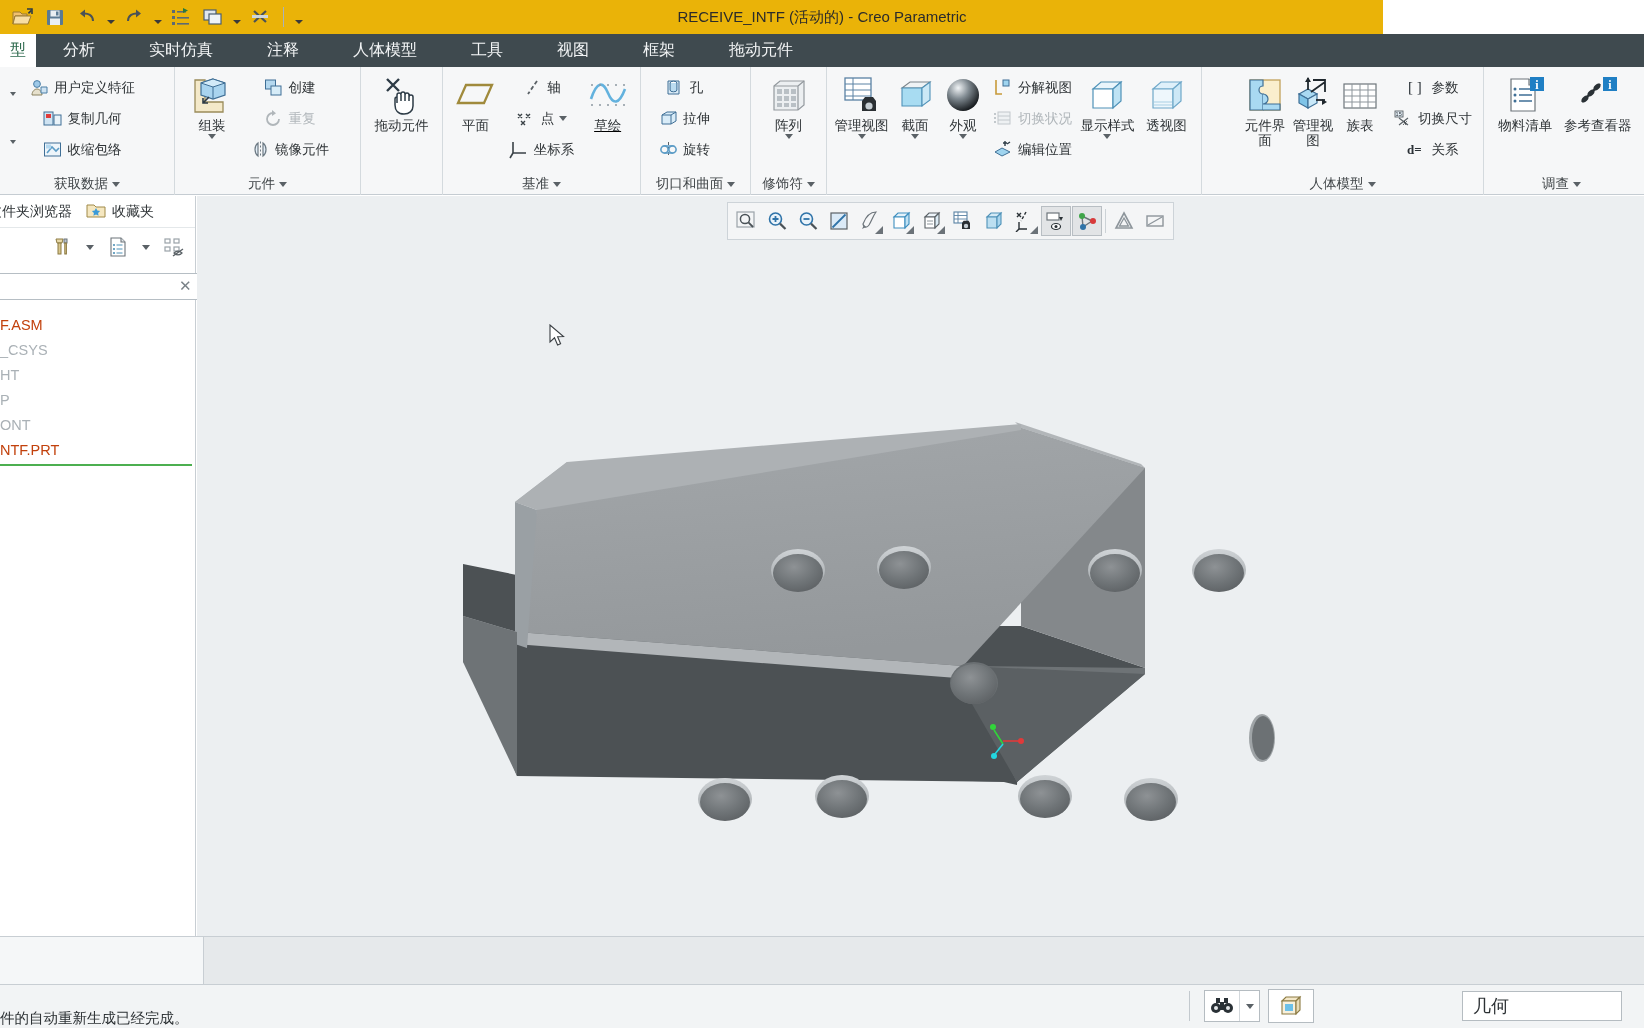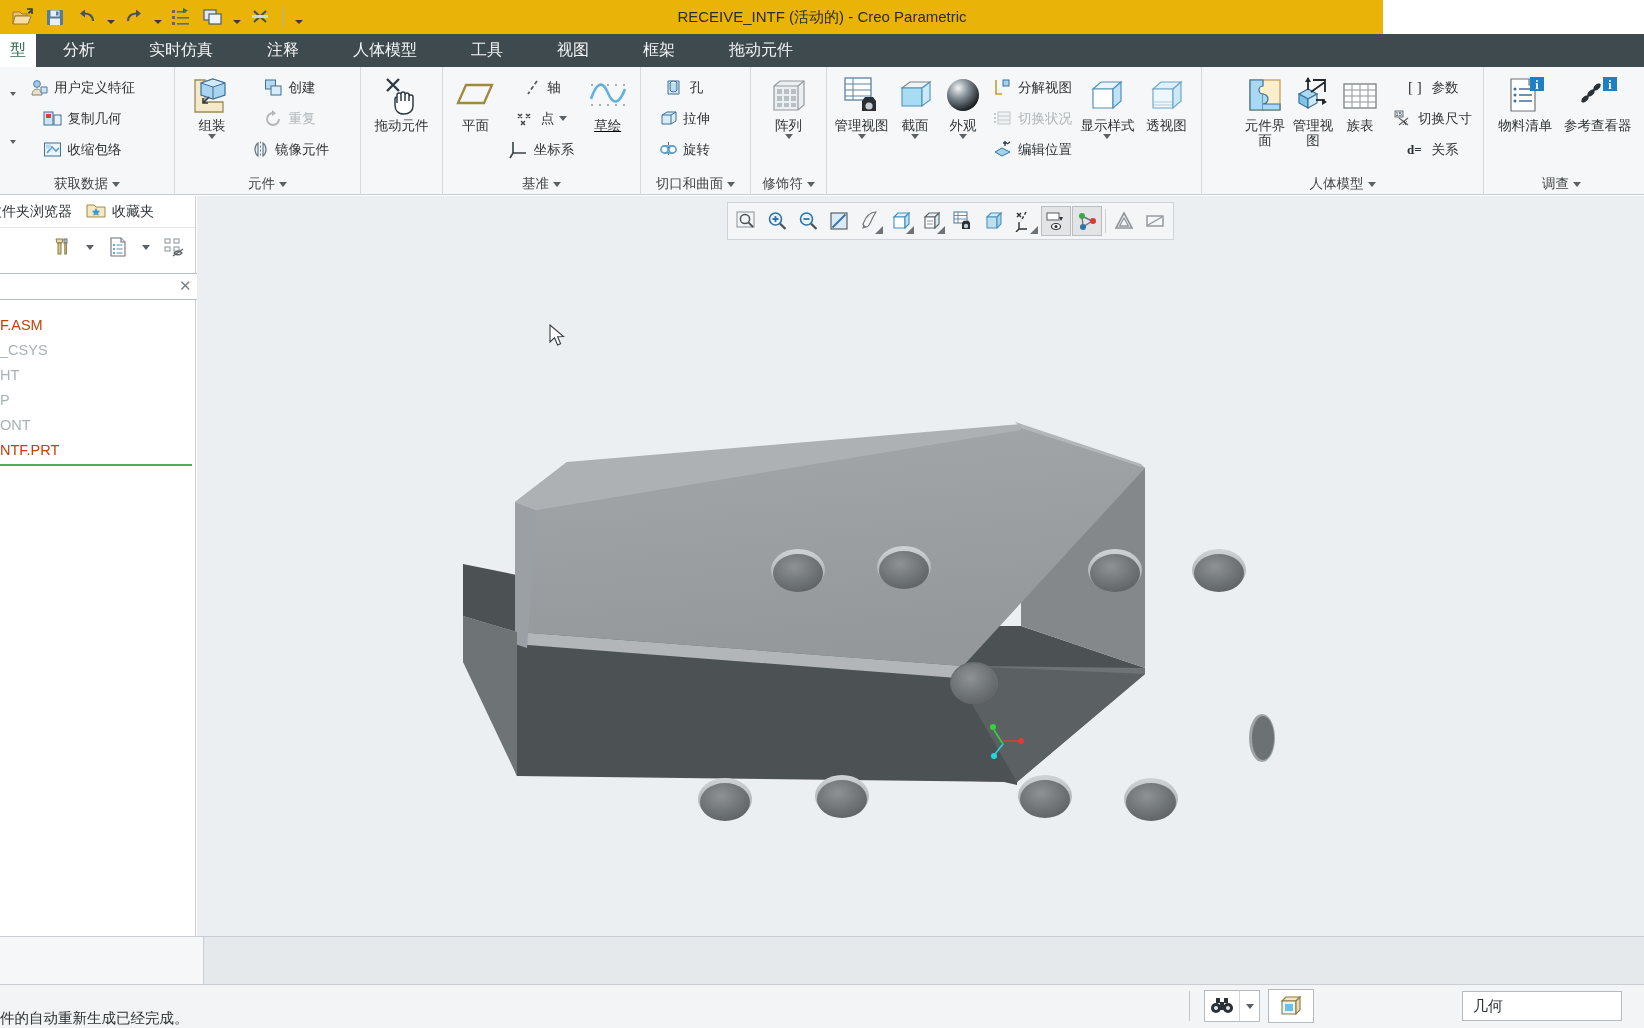--- a/index.html
+++ b/index.html
@@ -176,21 +176,21 @@
   .status-msg { font-size: 14.5px; color: #2b3033; padding-left: 0; white-space: nowrap; }
   .sb-right { margin-left: auto; display: flex; align-items: center; height: 44px; }
   .sb-sep { width: 1px; height: 30px; background: #c3c9ce; margin: 0 14px; }
   .sb-group { display: flex; align-items: center; border: 1px solid #b5bcc1; background:#fff; height: 32px; }
   .sb-btn { width: 34px; height: 30px; display:flex; align-items:center; justify-content:center; cursor:pointer;}
   .sb-arrow { width: 20px; height: 30px; display:flex; align-items:center; justify-content:center; cursor:pointer;
               border-left: 1px solid #d3d8dc; }
   .sb-square { width: 46px; height: 34px; border: 1px solid #b5bcc1; background:#fff;
                display:flex; align-items:center; justify-content:center; margin-left: 8px; cursor:pointer;}
   .sb-field { width: 160px; height: 30px; border: 1px solid #b5bcc1; background:#fff;
-              display:flex; align-items:center; padding-left: 10px; font-size: 15px; color:#2b3033;
+              display:flex; align-items:center; padding-left: 10px; font-size: 18px; color:#2b3033;
               margin-right: 22px; }
 </style>
 </head>
 <body>
 
 <div id="app">
 
   <div class="titlebar">
     <div class="qat">
       <div class="qat-btn">

